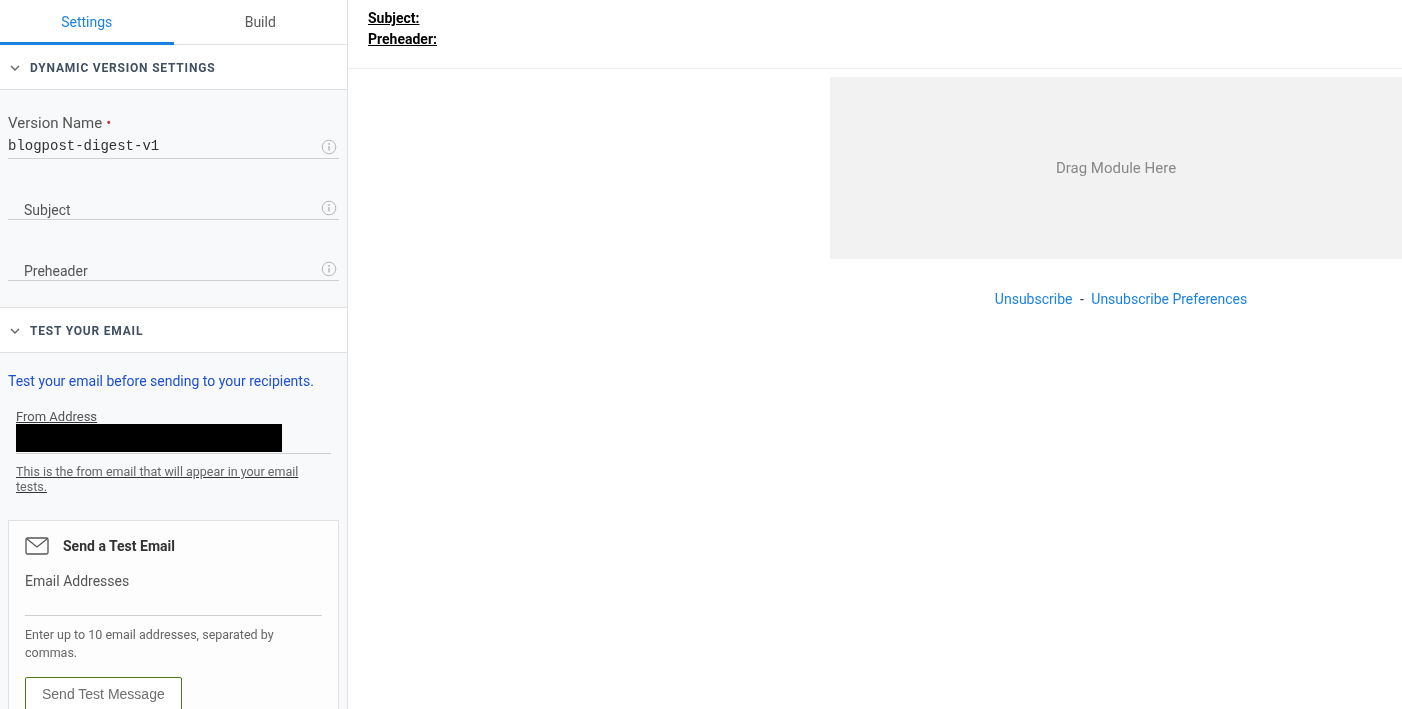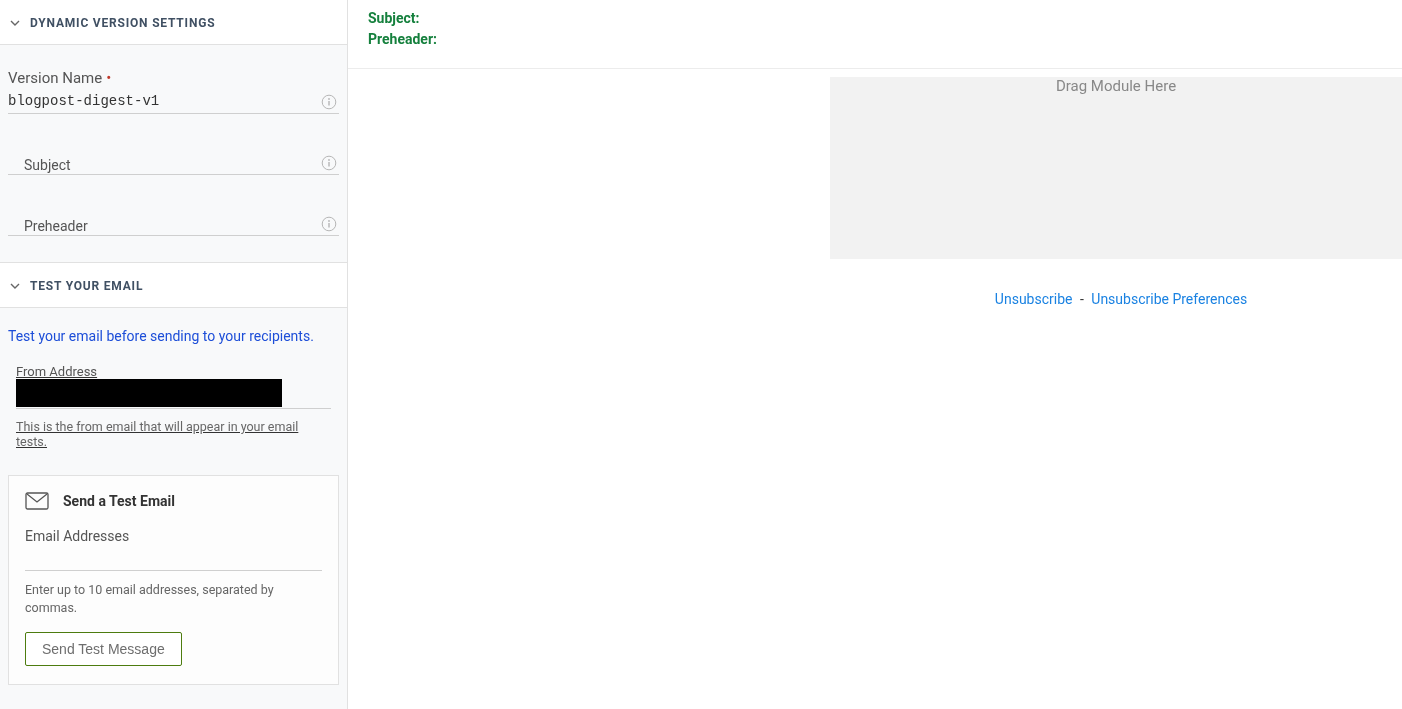--- a/index.html
+++ b/index.html
@@ -184,36 +184,37 @@
     border-radius: 2px;
   }
   
   .preview-header {
     padding: 8px 20px 18px;
     border-bottom: 1px solid #ececec;
     font-size: 14px;
     line-height: 1.5;
   }
   .preview-header .row { display: flex; gap: 4px; }
-  .preview-header .lbl { font-weight: 700; color: #15803d; }
+  .preview-header .lbl { font-weight: 700; color: #000000; text-decoration: underline; }
   .preview-body {
     flex: 1;
     position: relative;
     display: flex;
     flex-direction: column;
     align-items: center;
   }
   .dropzone {
     position: absolute;
     top: 8px;
     right: 0;
     width: 572px;
     height: 182px;
     background: #f2f2f2;
     display: flex;
+    align-items: center;
     justify-content: center;
     color: #888;
     font-size: 15px;
   }
   .unsub-row {
     position: absolute;
     top: 222px;
     left: 12px; right: 0;
     text-align: center;
     font-size: 14px;
@@ -224,20 +225,24 @@
   .unsub-sep { color: #333; margin: 0 4px; }
   svg { display: block; }
 </style>
 </head>
 <body>
 
 <div class="app">
 
   <aside class="sidebar">
 
+    <div class="tabs">
+      <div class="tab active">Settings</div>
+      <div class="tab">Build</div>
+    </div>
 
     <div class="section-header">
       <span class="chevron">
         <svg viewBox="0 0 10 10" width="10" height="10">
             <path d="M1 3 L5 7 L9 3" fill="none" stroke="currentColor" stroke-width="1.4"></path>
           </svg>
       </span>
       <span class="title">DYNAMIC VERSION SETTINGS</span>
     </div>
 

